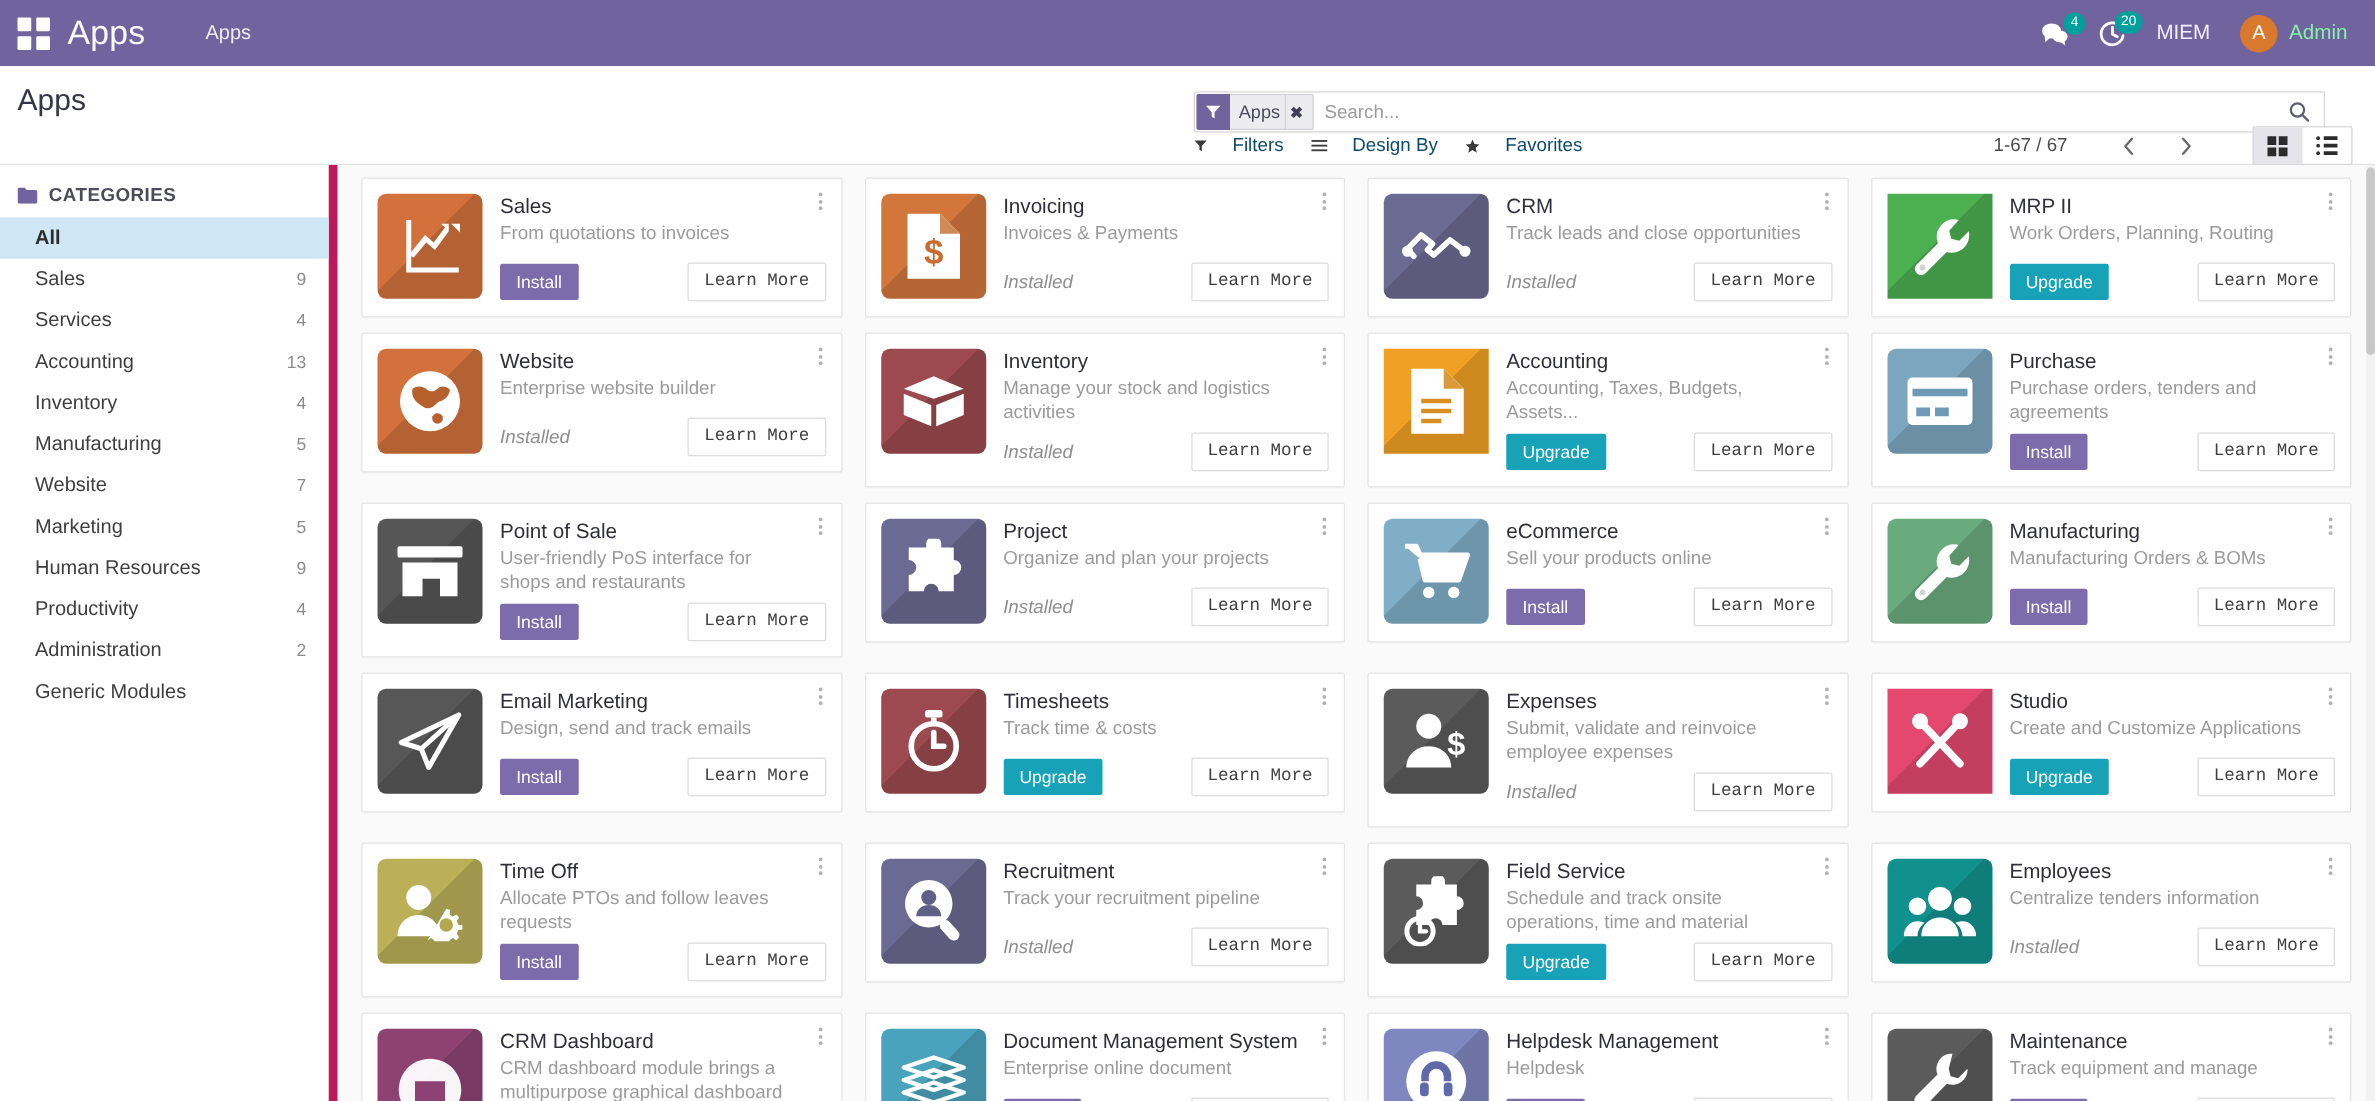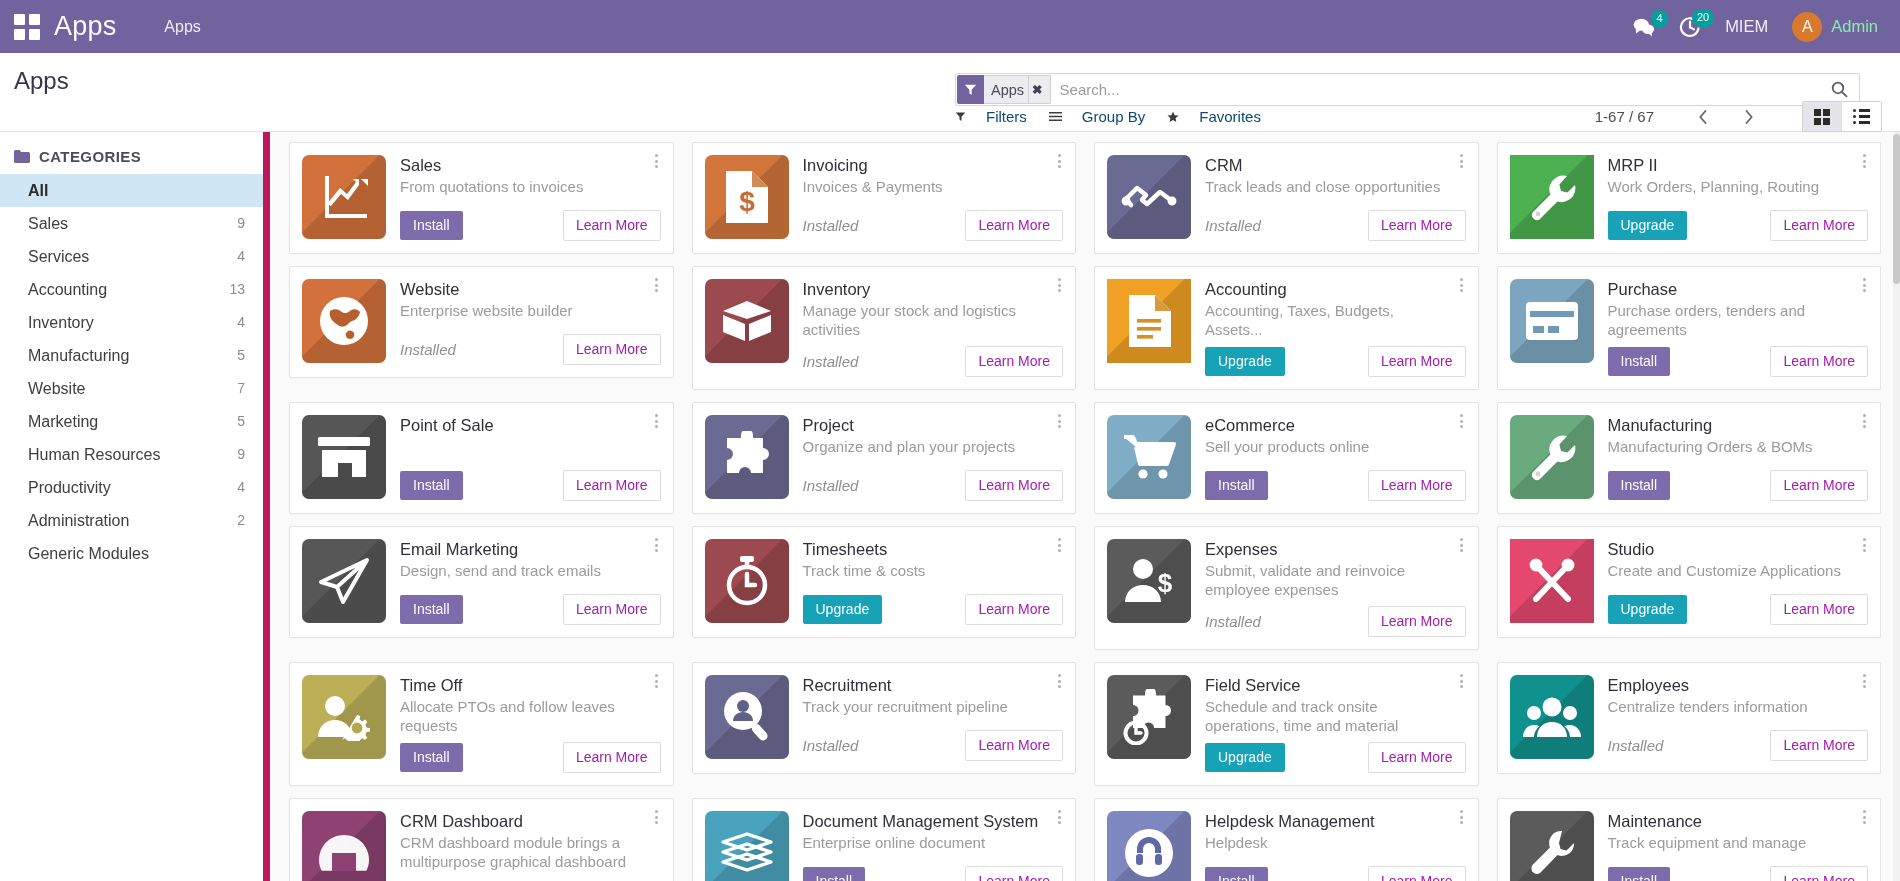--- a/index.html
+++ b/index.html
@@ -391,24 +391,24 @@
   .installed-text {
     font-size: 15px;
     color: #8f8f8f;
     font-style: italic;
   }
   .btn-learn {
     background: #fff;
     border: 1px solid #dcdcdc;
     border-radius: 2px;
     font-size: 14px;
-    color: #a21caf;
+    color: #404040;
     padding: 6px 12px;
     cursor: pointer;
-    font-family: Liberation Sans, sans-serif;
+    font-family: Liberation Mono, monospace;
     line-height: 17px;
     white-space: nowrap;
   }
   .kcard-menu {
     position: absolute;
     top: 8px; right: 9px;
     width: 14px; height: 20px;
     display: flex; flex-direction: column;
     align-items: center; justify-content: center;
     gap: 2.5px;
@@ -505,21 +505,21 @@
             <path d="M1 2 H15 L9.4 8.4 V14.4 L6.6 12.8 V8.4 Z"></path>
           </svg>
         <span>Filters</span>
       </div>
       <div class="cp-btn">
         <svg width="13" height="11" viewBox="0 0 16 13" fill="#3a3a3a">
           <rect x="0" y="1" width="16" height="1.8"></rect>
             <rect x="0" y="5.6" width="16" height="1.8"></rect>
             <rect x="0" y="10.2" width="16" height="1.8"></rect>
         </svg>
-        <span>Group By</span>
+        <span>Design By</span>
       </div>
       <div class="cp-btn">
         <svg width="12" height="12" viewBox="0 0 16 16" fill="#3a3a3a">
           <path d="M8 .8 L10.1 5.6 L15.3 6.1 L11.4 9.6 L12.5 14.8 L8 12.1 L3.5 14.8 L4.6 9.6 L.7 6.1 L5.9 5.6 Z"></path>
         </svg>
         <span>Favorites</span>
       </div>
     </div>
 
     <div id="pager-area">
@@ -828,20 +828,21 @@
       <div class="kcard-wrap">
         <div class="kcard">
           <div class="kcard-icon" style="background: rgb(86, 86, 86);">
             <svg width="56" height="48" viewBox="0 0 56 48" fill="#ffffff">
               <rect x="2" y="4" width="52" height="9" rx="1.5"></rect>
               <path d="M6 17h44v27H36V30H22v14H6z"></path>
             </svg>
           </div>
           <div class="kcard-body">
             <div class="kcard-title">Point of Sale</div>
+            <div class="kcard-desc">User-friendly PoS interface for shops and restaurants</div>
             <div class="kcard-actions">
               <button class="btn-install">Install</button>
               <button class="btn-learn">Learn More</button>
             </div>
           </div>
           <div class="kcard-menu">
             <i></i>
             <i></i>
             <i></i>
           </div>

